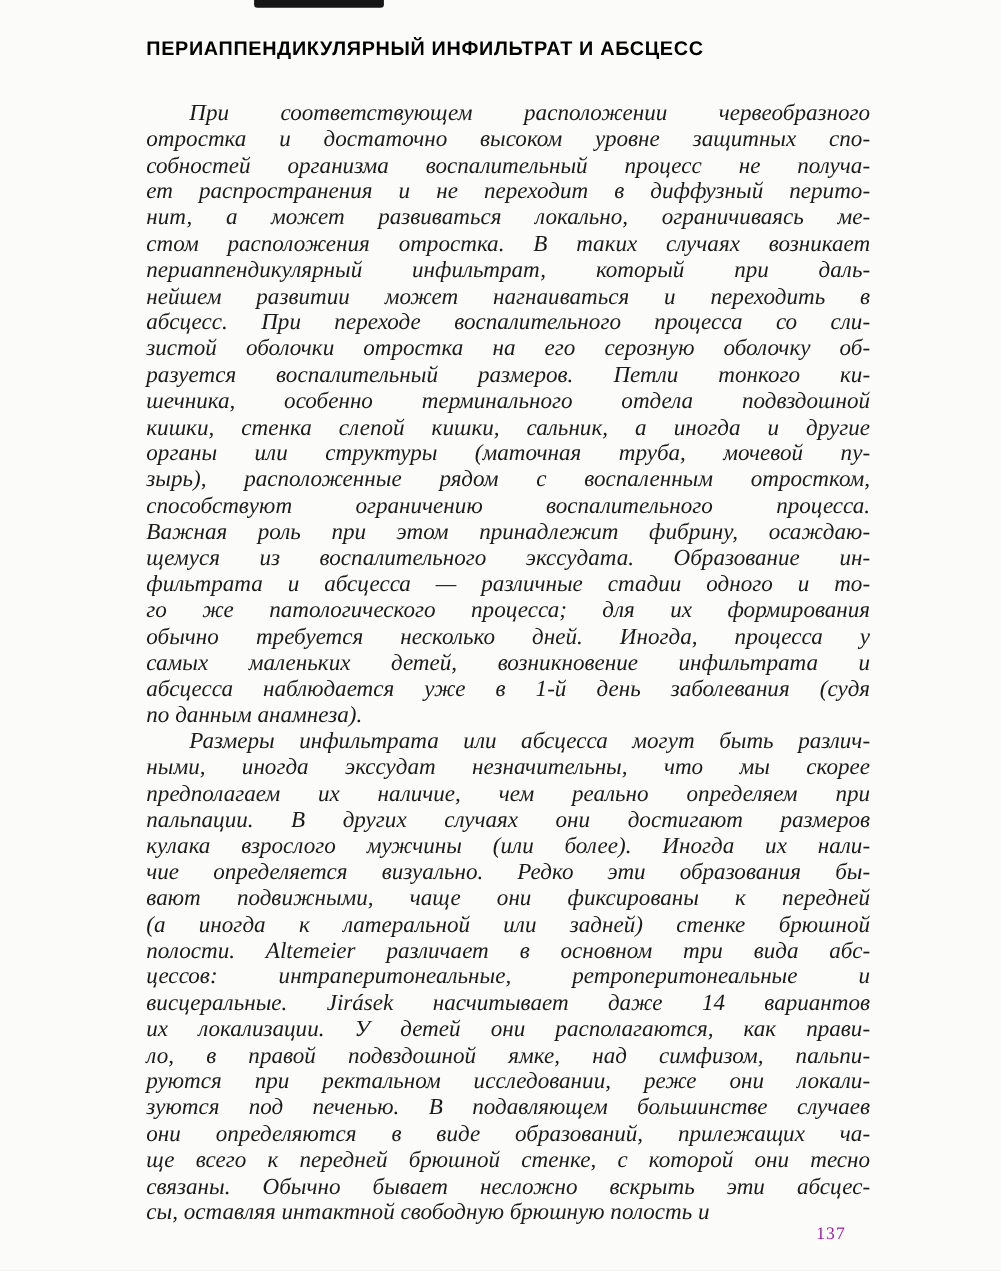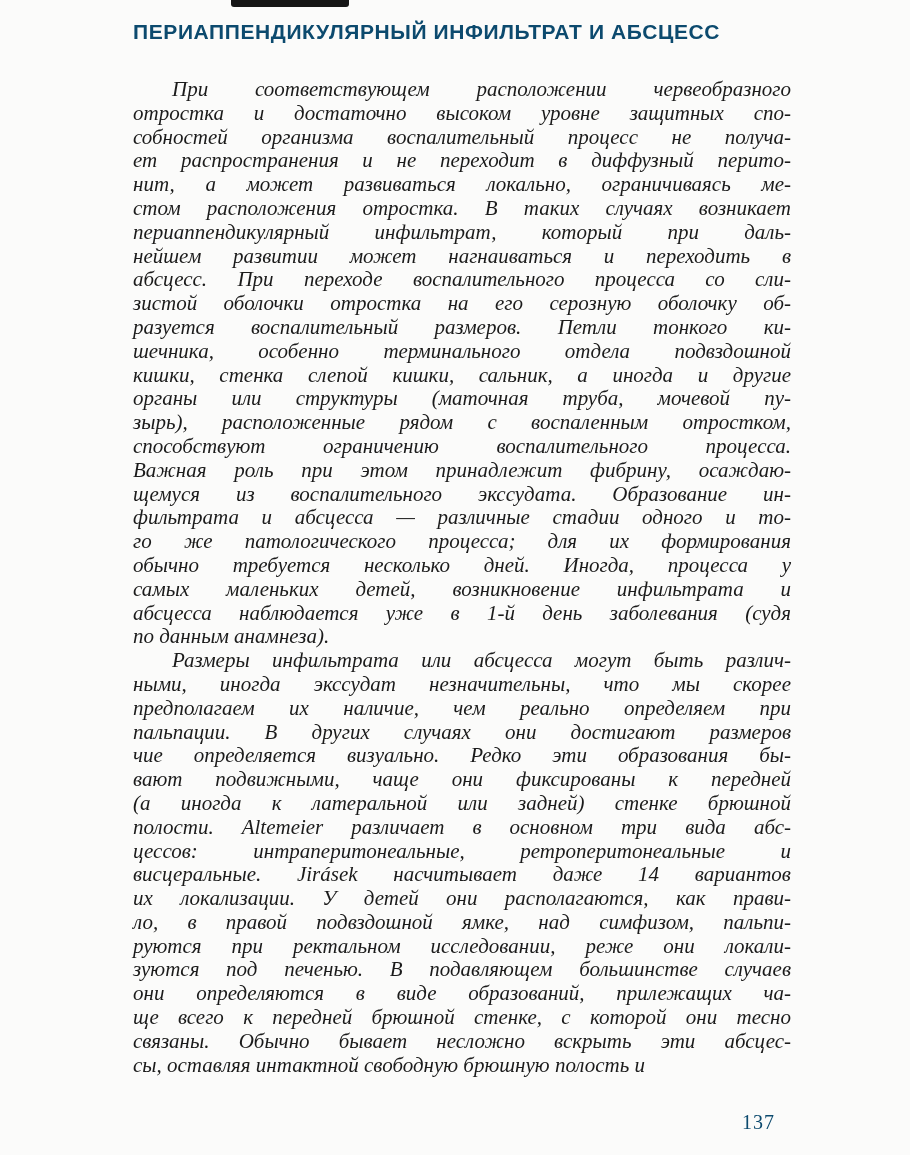--- a/index.html
+++ b/index.html
@@ -27,25 +27,25 @@
   }
   .content {
     position: absolute;
     left: 133px;
     top: 19px;
     width: 658px;
   }
   .title {
     font-family: "Liberation Sans", "DejaVu Sans", sans-serif;
     font-weight: bold;
-    font-size: 21px;
+    font-size: 18px;
     letter-spacing: 0.6px;
     line-height: 25px;
-    margin: 0 0 34px 0;
-    color: #0c4a6e;
+    margin: 13px 0 34px 0;
+    color: #000000;
     white-space: nowrap;
   }
   .text-block {
     width: 658px;
     font-style: italic;
   }
   .line {
     font-size: 21px;
     line-height: 23.8px;
     text-align: justify;
@@ -56,23 +56,23 @@
   .line.first {
     padding-left: 39px;
   }
   .line.last {
     text-align-last: left;
   }
   .page-number {
     position: absolute;
     left: 742px;
     top: 1110px;
-    font-size: 20px;
+    font-size: 16px;
     line-height: 24px;
-    color: #0c4a6e;
+    color: #a21caf;
     letter-spacing: 1px;
   }
 </style>
 </head>
 <body>
 
 <div class="page">
   <div class="scan-artifact"></div>
   <div class="content">
     <h1 class="title">ПЕРИАППЕНДИКУЛЯРНЫЙ ИНФИЛЬТРАТ И АБСЦЕСС</h1>
@@ -98,20 +98,21 @@
         <div class="line">фильтрата и абсцесса — различные стадии одного и то-</div>
         <div class="line">го же патологического процесса; для их формирования</div>
         <div class="line">обычно требуется несколько дней. Иногда, процесса у</div>
         <div class="line">самых маленьких детей, возникновение инфильтрата и</div>
         <div class="line">абсцесса наблюдается уже в 1-й день заболевания (судя</div>
         <div class="line last">по данным анамнеза).</div>
         <div class="line first">Размеры инфильтрата или абсцесса могут быть различ-</div>
         <div class="line">ными, иногда экссудат незначительны, что мы скорее</div>
         <div class="line">предполагаем их наличие, чем реально определяем при</div>
         <div class="line">пальпации. В других случаях они достигают размеров</div>
+        <div class="line">кулака взрослого мужчины (или более). Иногда их нали-</div>
         <div class="line">чие определяется визуально. Редко эти образования бы-</div>
         <div class="line">вают подвижными, чаще они фиксированы к передней</div>
         <div class="line">(а иногда к латеральной или задней) стенке брюшной</div>
         <div class="line">полости. Altemeier различает в основном три вида абс-</div>
         <div class="line">цессов: интраперитонеальные, ретроперитонеальные и</div>
         <div class="line">висцеральные. Jirásek насчитывает даже 14 вариантов</div>
         <div class="line">их локализации. У детей они располагаются, как прави-</div>
         <div class="line">ло, в правой подвздошной ямке, над симфизом, пальпи-</div>
         <div class="line">руются при ректальном исследовании, реже они локали-</div>
         <div class="line">зуются под печенью. В подавляющем большинстве случаев</div>

